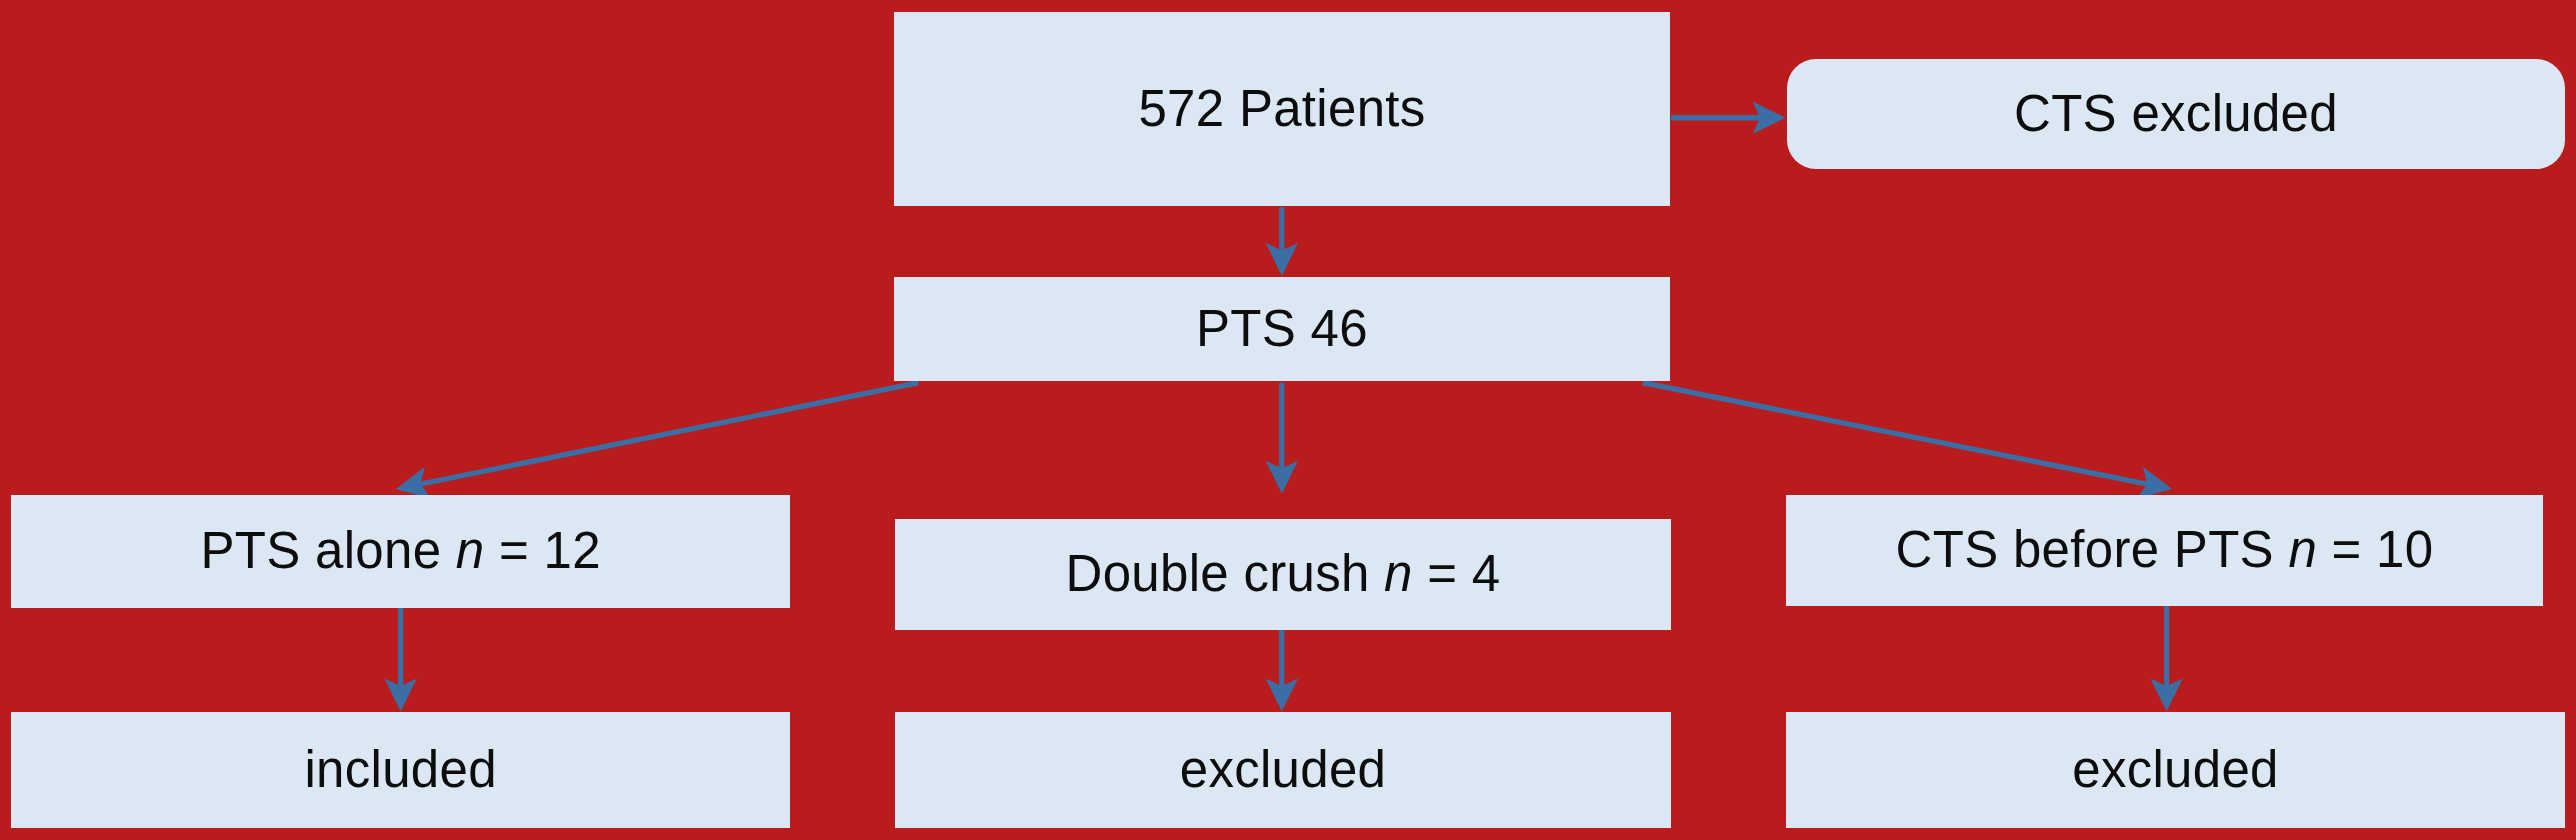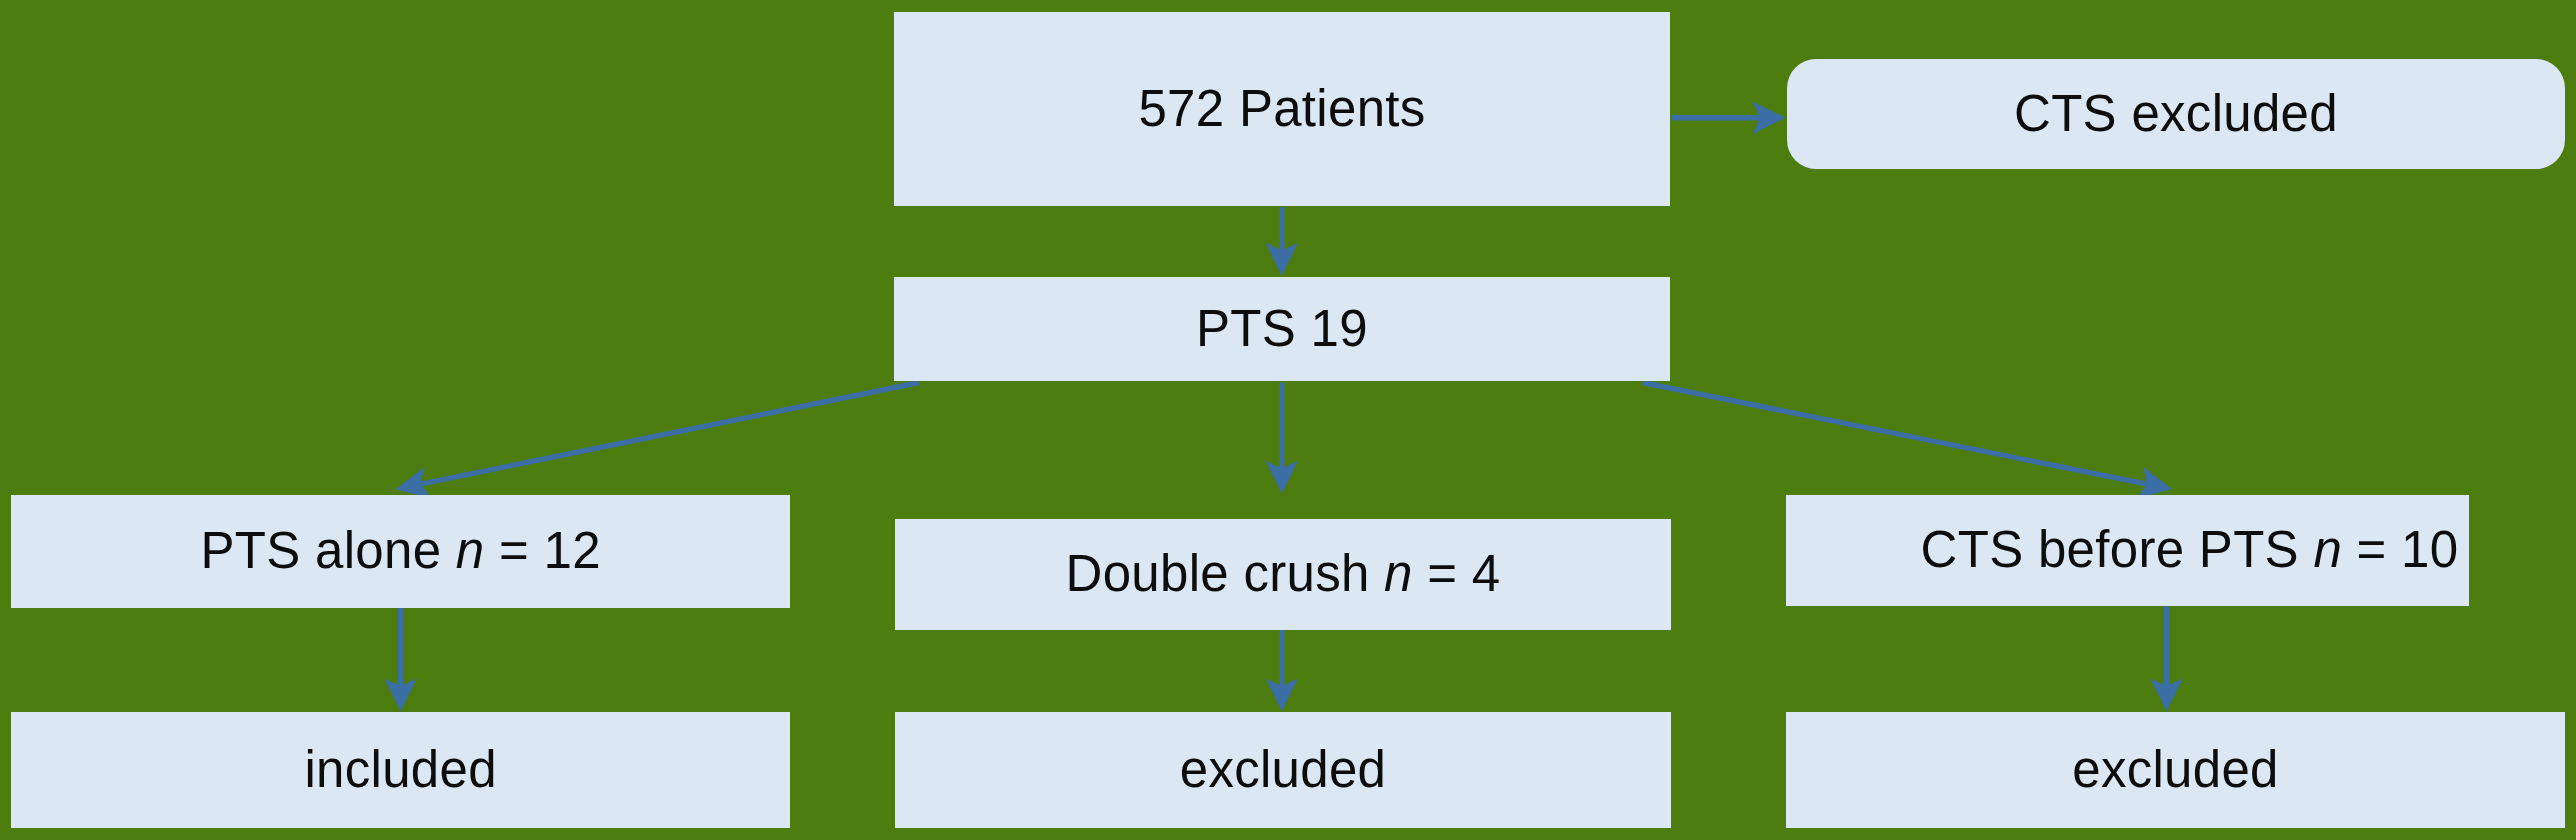--- a/index.html
+++ b/index.html
@@ -7,21 +7,21 @@
     padding: 0;
     background: #ffffff;
   }
   body {
     font-family: "Liberation Sans", sans-serif;
   }
   #flow-root {
     position: relative;
     width: 2576px;
     height: 840px;
-    background: #4d7c0f;
+    background: #b91c1c;
     overflow: hidden;
   }
   .node {
     position: absolute;
     background: #dbe8f4;
     display: flex;
     align-items: center;
     justify-content: center;
     text-align: center;
     color: #0d0d0d;
@@ -49,21 +49,21 @@
     height: 840px;
     pointer-events: none;
   }
 
   
   #node-total          { left: 894px; top: 11.8px;   width: 776px; height: 194px; }
   #node-cts-excluded   { left: 1787px; top: 59px;  width: 778px; height: 110px; border-radius: 29px; }
   #node-pts26          { left: 894px; top: 277px;  width: 776px; height: 104px; }
   #node-pts-alone      { left: 11.2px;   top: 495px;  width: 779px; height: 113px; }
   #node-double-crush   { left: 895px; top: 495px;  width: 776px; height: 111px; margin-top: 24px; }
-  #node-cts-before-pts { left: 1786px; top: 495px;  width: 683px; height: 111px; text-align: right; }
+  #node-cts-before-pts { left: 1786px; top: 495px;  width: 757px; height: 111px; }
   #node-included       { left: 11.2px;   top: 712px; width: 779px; height: 116px; text-align: center; }
   #node-excluded-mid   { left: 895px; top: 712px; width: 776px; height: 116px; }
   #node-excluded-right { left: 1786px; top: 712px; width: 779px; height: 116px; }
 </style>
 </head>
 <body>
 
 <div id="flow-root">
 
   <svg id="edge-layer" viewBox="0 0 4375 1427" width="2576" height="840" xmlns="http://www.w3.org/2000/svg">
@@ -97,21 +97,21 @@
   </div>
 
   <div class="node" id="node-cts-excluded">
     <span class="lines">
       <span class="line">CTS excluded</span>
     </span>
   </div>
 
   <div class="node" id="node-pts26">
     <span class="lines">
-      <span class="line">PTS 19</span>
+      <span class="line">PTS 46</span>
     </span>
   </div>
 
   <div class="node" id="node-pts-alone">
     <span class="lines">
       <span class="line"><span>PTS alone </span><span class="ital">n</span><span> = 12</span></span>
     </span>
   </div>
 
   <div class="node" id="node-double-crush">

